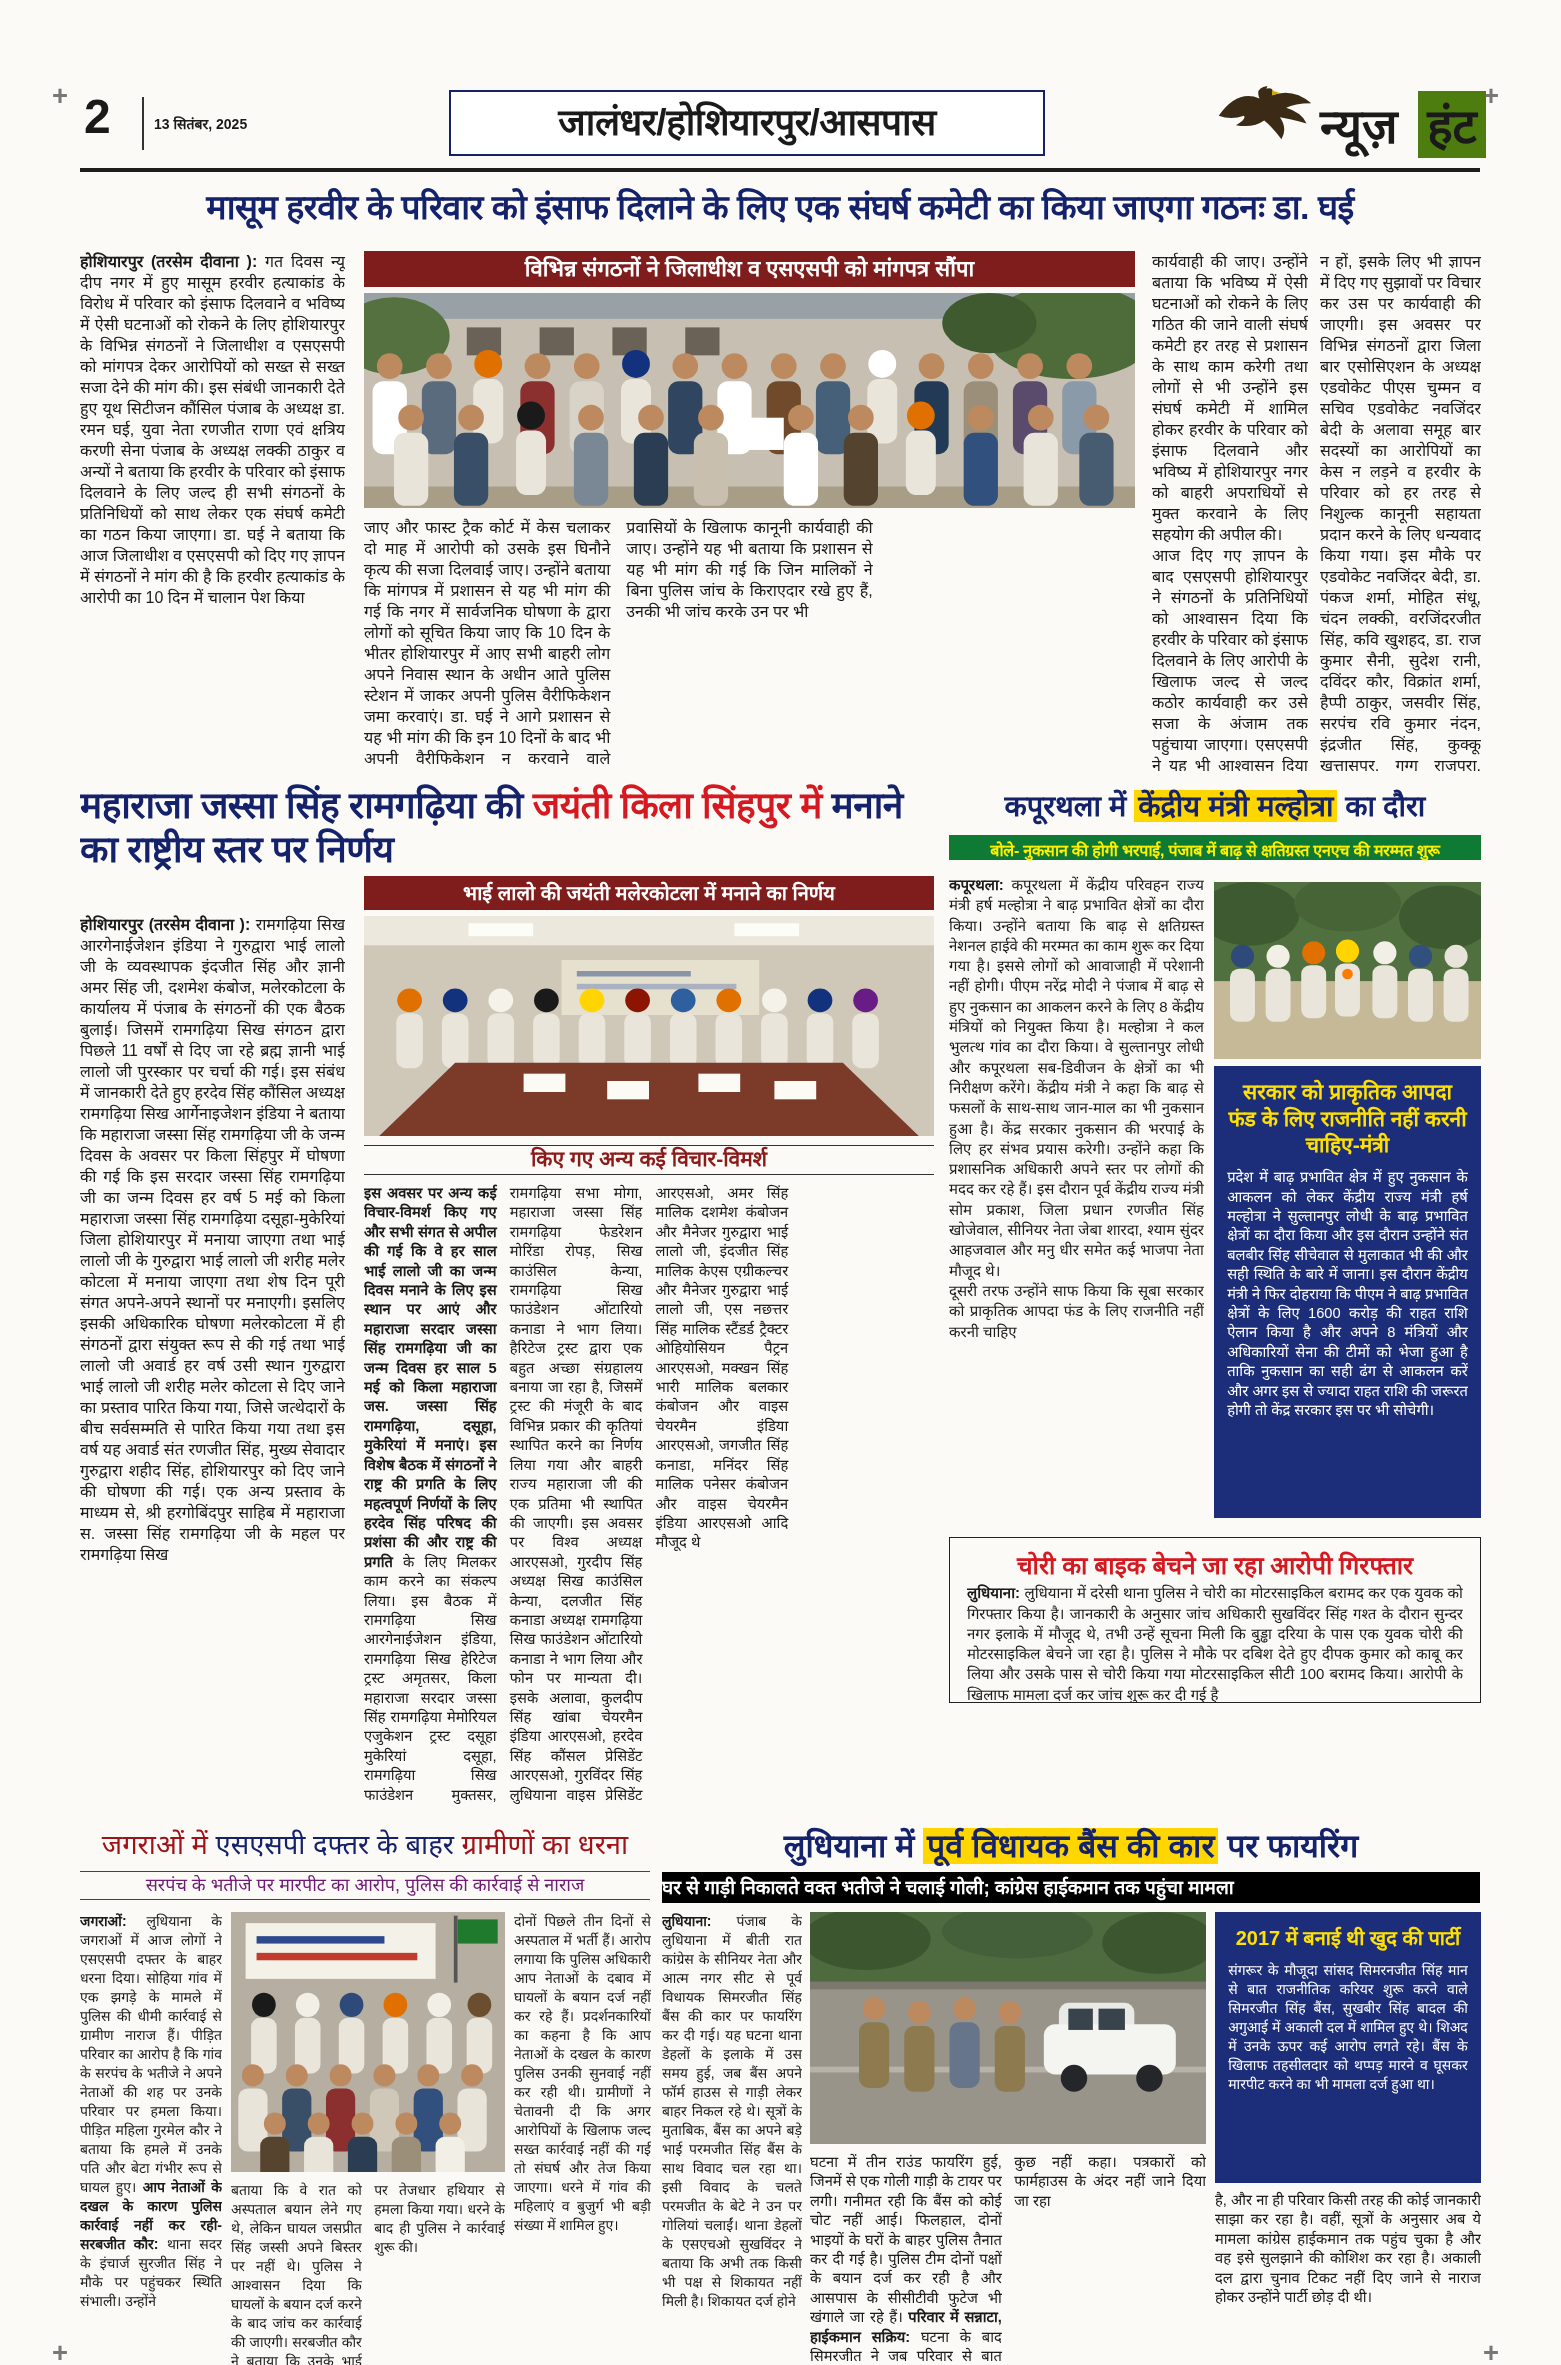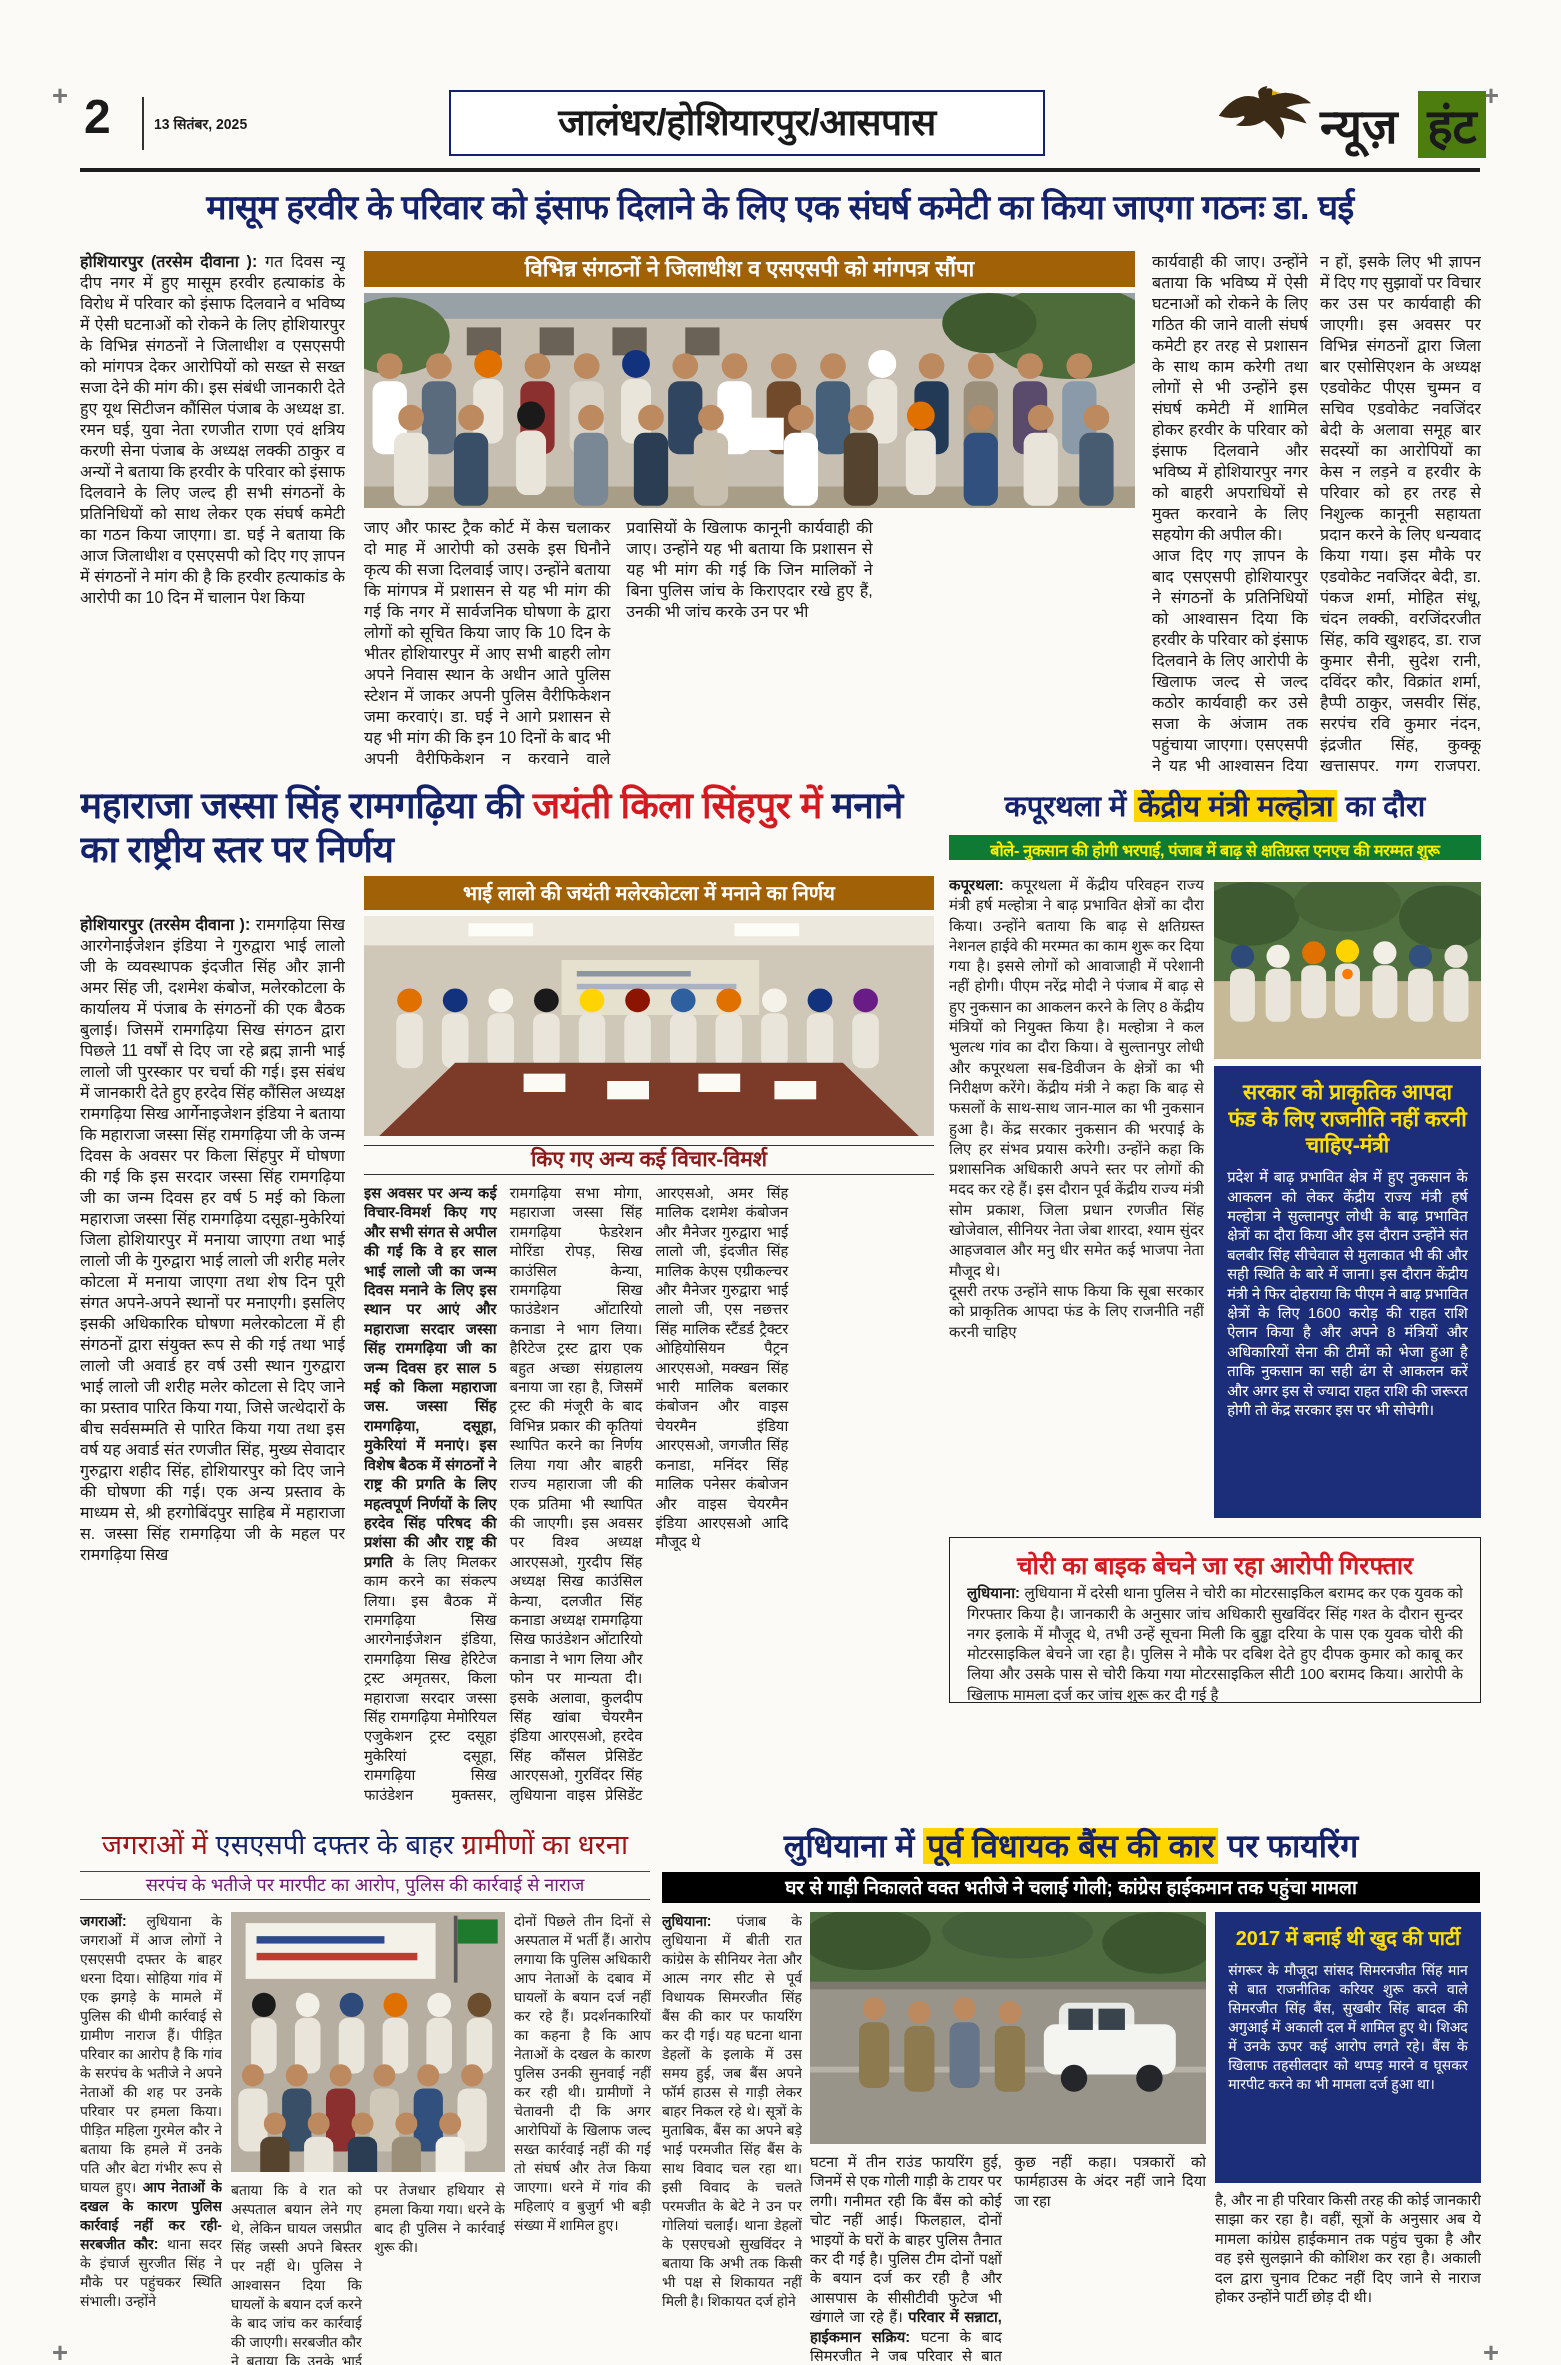--- a/index.html
+++ b/index.html
@@ -23,25 +23,25 @@
   .brand .accent{background:#4d7c0f;padding:0.9px 9.5px;display:inline-block;margin-left:20px}
   .headrule{background:#1d1d1d;height:4.3px}
   
   .hl-main{font-size:34px;font-weight:bold;color:#14226b;text-align:center;white-space:nowrap;line-height:53px;letter-spacing:-0.5px}
   .hl-2{font-size:37px;font-weight:bold;line-height:44px;letter-spacing:-0.5px}
   .navy{color:#14226b}.red{color:#d61920}.maroon{color:#a01218}
   .hl-3{font-size:29px;font-weight:bold;color:#14226b;text-align:center;white-space:nowrap;line-height:44px}
   .hilite{background:#ffd600;padding:0 3.8px}
   .hl-5{font-size:27.4px;font-weight:normal;text-align:center;white-space:nowrap;line-height:38px}
   .hl-6{font-size:32px;font-weight:bold;color:#14226b;text-align:center;white-space:nowrap;line-height:40px}
-  .bar-blue{background:#a16207;color:#fff;font-weight:bold;text-align:center}
+  .bar-blue{background:#7f1d1d;color:#fff;font-weight:bold;text-align:center}
   .bar1{font-size:22px;line-height:36px}
   .bar2{font-size:20px;line-height:34px}
   .bar-green{background:#0e7a33;color:#ffef00;font-weight:bold;text-align:center;font-size:16px;line-height:32px;white-space:nowrap;letter-spacing:-0.2px}
-  .bar-black{background:#000;color:#fff;font-weight:bold;text-align:center;font-size:19px;line-height:31px;white-space:nowrap}
+  .bar-black{background:#000;color:#fff;font-weight:bold;font-size:19px;line-height:31px;white-space:nowrap}
   .subbar2{color:#8b1a1a;font-weight:bold;text-align:center;font-size:21px;line-height:25.5px;border-top:1.9px solid #333;border-bottom:1.9px solid #333}
   .subhead5{color:#701a75;font-weight:normal;text-align:center;font-size:18px;line-height:26.5px;border-top:1.4px solid #444;border-bottom:1.4px solid #444;white-space:nowrap}
   .cols3{column-count:3;column-gap:16px;column-fill:auto;height:100%}
   .cols4{column-count:4;column-gap:13.2px;column-fill:auto;height:100%}
   .cols2{column-count:2;column-gap:12.3px;column-fill:auto;height:100%}
   .photo{overflow:hidden;background:#cfc8b8}
   .photo svg{width:100%;height:100%;display:block}
   .bluebox{background:#1c2e7a;padding:13.2px;overflow:hidden}
   .bluebox .bt{color:#ffe000;font-weight:bold;text-align:center;font-size:21px;line-height:26.5px;margin-bottom:9.5px}
   .bluebox .bb{color:#fff}

